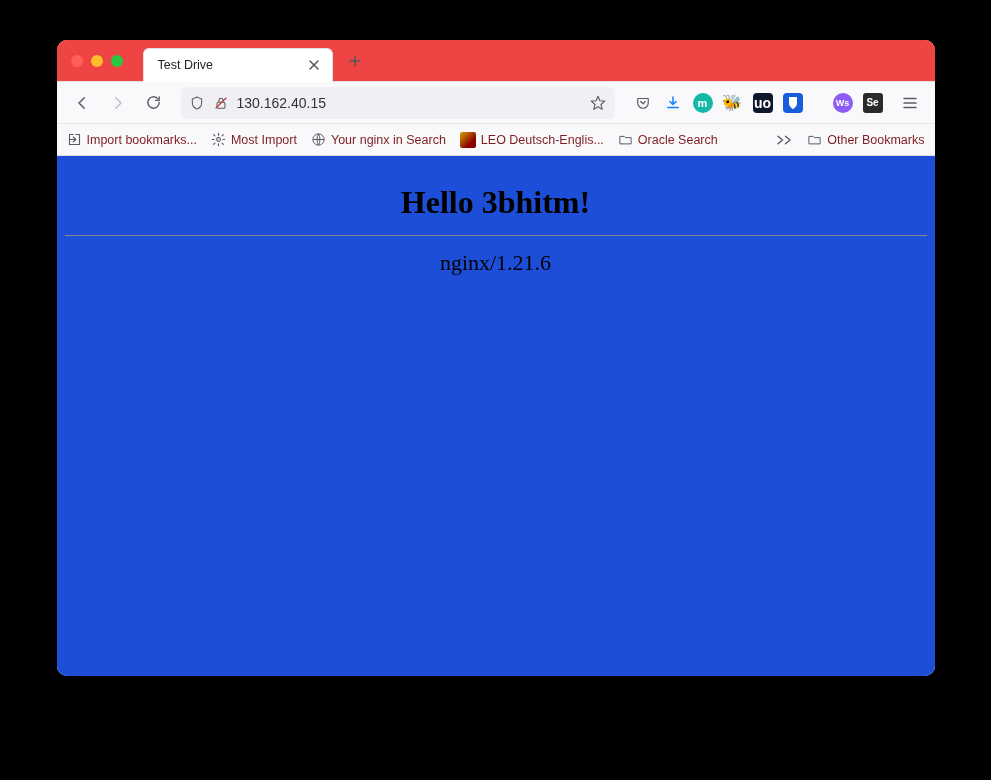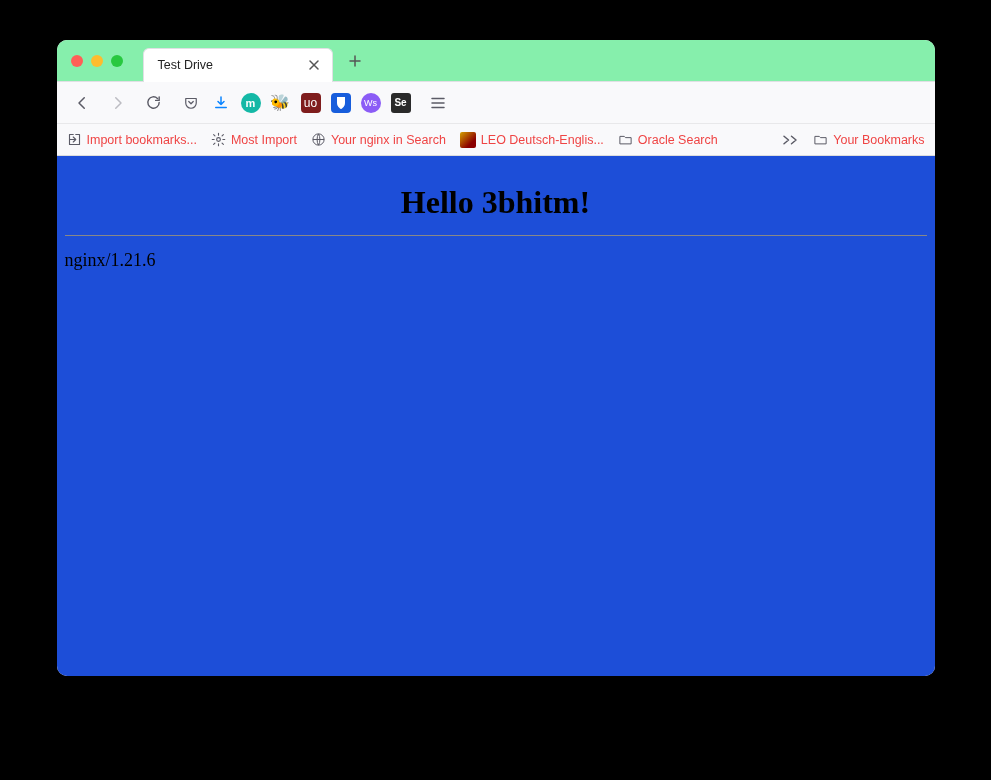--- a/index.html
+++ b/index.html
@@ -19,21 +19,21 @@
       background: #fff;
       border-radius: 10px;
       box-shadow: 0 8px 40px rgba(0,0,0,0.5);
       overflow: hidden;
       display: flex;
       flex-direction: column;
     }
     
     .titlebar {
       height: 42px;
-      background: #86efac;
+      background: #ef4444;
       display: flex;
       align-items: center;
       padding-left: 14px;
       border-bottom: 1px solid #e0e0e4;
     }
     .traffic-lights { display: flex; gap: 8px; margin-right: 20px; }
     .tl { width: 12px; height: 12px; border-radius: 50%; }
     .tl.red { background: #ff5f57; }
     .tl.yellow { background: #febc2e; }
     .tl.green { background: #28c840; }
@@ -93,34 +93,34 @@
       color: #333;
       margin: 0 6px;
     }
     .urlbar .shield, .urlbar .lock { color: #5b5b66; display: flex; align-items: center; }
     .urlbar .lock svg { color: #b04040; }
     .urlbar .url { flex: 1; }
     .urlbar .star { color: #5b5b66; display:flex; align-items:center; }
     .ext-icons { display: flex; align-items: center; gap: 10px; padding: 0 6px; }
     .ext-icons .ico { width: 20px; height: 20px; display: flex; align-items:center; justify-content:center; font-size: 14px; }
     .circle-m { width:20px;height:20px;border-radius:50%;background:#14b8a6;color:#fff;font-size:11px;font-weight:600;display:flex;align-items:center;justify-content:center; }
-    .square-ub { width:20px;height:20px;border-radius:4px;background:#7f1d1d;color:#fff;font-size:12px;font-weight:400;display:flex;align-items:center;justify-content:center; }
+    .square-ub { width:20px;height:20px;border-radius:4px;background:#0f172a;color:#fff;font-size:14px;font-weight:700;display:flex;align-items:center;justify-content:center; }
     .square-bw { width:20px;height:20px;border-radius:4px;background:#175ddc;color:#fff;display:flex;align-items:center;justify-content:center; }
-    .circle-ws { width:20px;height:20px;border-radius:50%;background:#8b5cf6;color:#fff;font-size:9px;font-weight:400;display:flex;align-items:center;justify-content:center; }
+    .circle-ws { width:20px;height:20px;border-radius:50%;background:#8b5cf6;color:#fff;font-size:9px;font-weight:700;display:flex;align-items:center;justify-content:center;margin-left:20px; }
     .square-se { width:20px;height:20px;border-radius:3px;background:#2a2a2a;color:#fff;font-size:10px;font-weight:600;display:flex;align-items:center;justify-content:center; }
     
     .bookmarks-bar {
       height: 32px;
       background: #f9f9fb;
       display: flex;
       align-items: center;
       padding: 0 10px;
       gap: 14px;
       font-size: 12.5px;
-      color: #ef4444;
+      color: #7f1d1d;
       border-bottom: 1px solid #ddd;
     }
     .bm-item { display: flex; align-items: center; gap: 5px; cursor: pointer; white-space: nowrap; }
     .bm-item .bico { display:flex; align-items:center; justify-content:center; color:#5b5b66; }
     .leo-icon { width:16px;height:16px;background:linear-gradient(135deg,#d4a000 0%,#8b0000 70%);border-radius:2px;display:flex;align-items:center;justify-content:center; }
     .bm-spacer { flex: 1; }
     .bm-overflow { color:#5b5b66; display:flex;align-items:center; }
     
     .content {
       flex: 1;
@@ -137,22 +137,22 @@
       font-weight: 700;
       text-align: center;
       margin: 10px 0 14px 0;
     }
     .page-body hr {
       border: none;
       border-top: 1px solid #888;
       margin: 8px 0 14px 0;
     }
     .page-body .server {
-      text-align: left;
-      font-size: 18px;
+      text-align: center;
+      font-size: 22px;
     }
     svg { display: block; }
   </style>
 </head>
 <body>
 
 <div class="browser-window">
 
   <div class="titlebar">
     <div class="traffic-lights">
@@ -185,20 +185,40 @@
       <svg width="18" height="18" viewBox="0 0 24 24">
           <path d="M9 5 L16 12 L9 19" fill="none" stroke="currentColor" stroke-width="2" stroke-linecap="round" stroke-linejoin="round"></path>
         </svg>
     </div>
     <div class="nav-btn">
       <svg width="17" height="17" viewBox="0 0 24 24">
           <path d="M20 12 A8 8 0 1 1 17.6 6.3 M20 4 V9 H15" fill="none" stroke="currentColor" stroke-width="2" stroke-linecap="round" stroke-linejoin="round"></path>
         </svg>
     </div>
 
+    <div class="urlbar">
+      <span class="shield">
+        <svg width="16" height="16" viewBox="0 0 24 24">
+            <path d="M12 3 L5 6 V11 C5 16 8 20 12 21 C16 20 19 16 19 11 V6 Z" fill="none" stroke="currentColor" stroke-width="1.6"></path>
+          </svg>
+      </span>
+      <span class="lock">
+        <svg width="16" height="16" viewBox="0 0 24 24">
+          <rect x="6" y="11" width="12" height="9" rx="2" fill="none" stroke="#5b5b66" stroke-width="1.6"></rect>
+          <path d="M9 11 V8 a3 3 0 0 1 6 0 V11" fill="none" stroke="#5b5b66" stroke-width="1.6"></path>
+          <line x1="4" y1="20" x2="20" y2="4" stroke="#c04040" stroke-width="2"></line>
+        </svg>
+      </span>
+      <span class="url">130.162.40.15</span>
+      <span class="star">
+        <svg width="18" height="18" viewBox="0 0 24 24">
+            <path d="M12 3 L14.6 9 L21 9.5 L16 14 L17.5 20.5 L12 17 L6.5 20.5 L8 14 L3 9.5 L9.4 9 Z" fill="none" stroke="currentColor" stroke-width="1.5" stroke-linejoin="round"></path>
+          </svg>
+      </span>
+    </div>
 
     <div class="ext-icons">
       <span class="ico">
         <svg width="18" height="18" viewBox="0 0 24 24">
             <path d="M5 6 H19 V12 A7 7 0 0 1 5 12 Z M9 10 L12 13 L15 10" fill="none" stroke="#5b5b66" stroke-width="1.6" stroke-linecap="round" stroke-linejoin="round"></path>
           </svg>
       </span>
       <span class="ico" style="color:#0a84ff">
         <svg width="18" height="18" viewBox="0 0 24 24">
             <path d="M12 4 V14 M8 10 L12 14 L16 10 M5 18 H19" fill="none" stroke="currentColor" stroke-width="2" stroke-linecap="round" stroke-linejoin="round"></path>
@@ -266,21 +286,21 @@
       <svg width="18" height="14" viewBox="0 0 24 18">
           <path d="M4 4 L10 9 L4 14 M14 4 L20 9 L14 14" fill="none" stroke="currentColor" stroke-width="2" stroke-linecap="round" stroke-linejoin="round"></path>
         </svg>
     </span>
     <div class="bm-item">
       <span class="bico">
         <svg width="15" height="15" viewBox="0 0 24 24">
             <path d="M3 7 L3 19 L21 19 L21 9 L12 9 L10 7 Z" fill="none" stroke="currentColor" stroke-width="1.6" stroke-linejoin="round"></path>
           </svg>
       </span>
-      <span>Your Bookmarks</span>
+      <span>Other Bookmarks</span>
     </div>
   </div>
 
   <div class="content">
     <div class="page-body">
       <h1>Hello 3bhitm!</h1>
       <hr>
       <div class="server">nginx/1.21.6</div>
     </div>
   </div>

